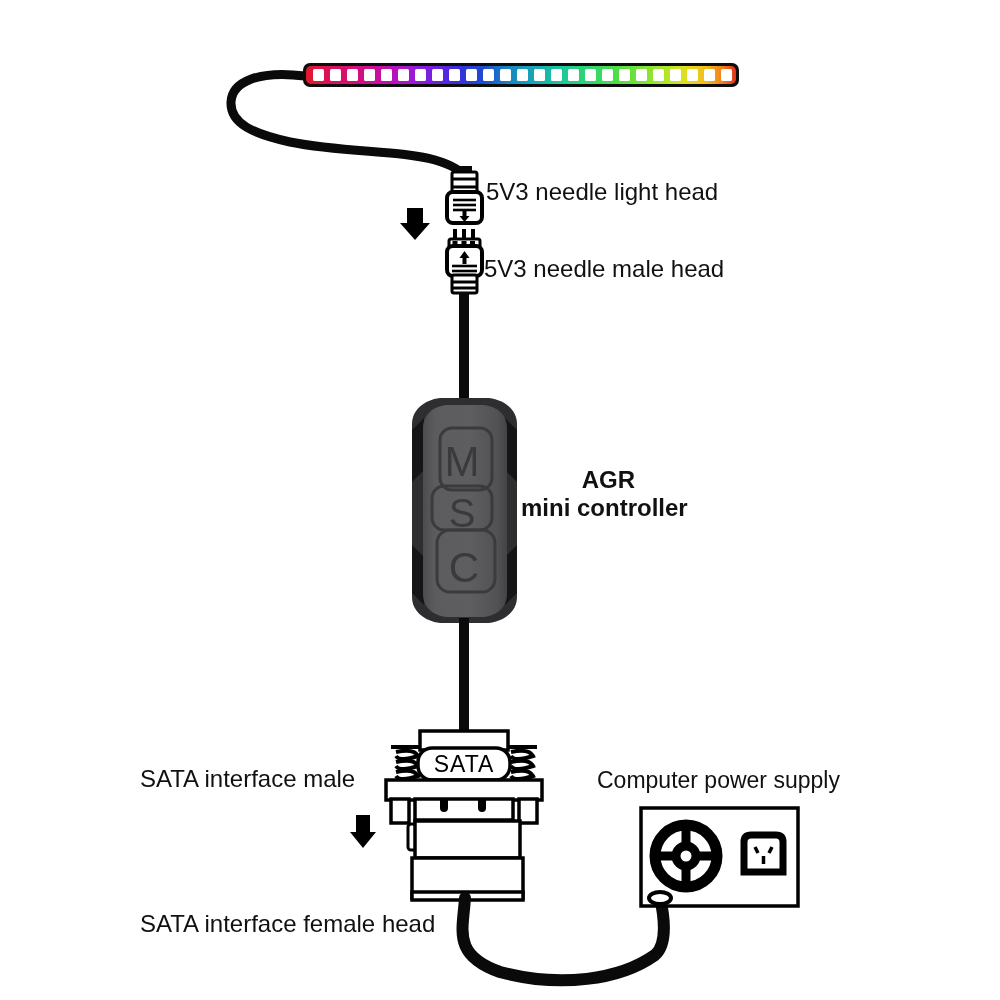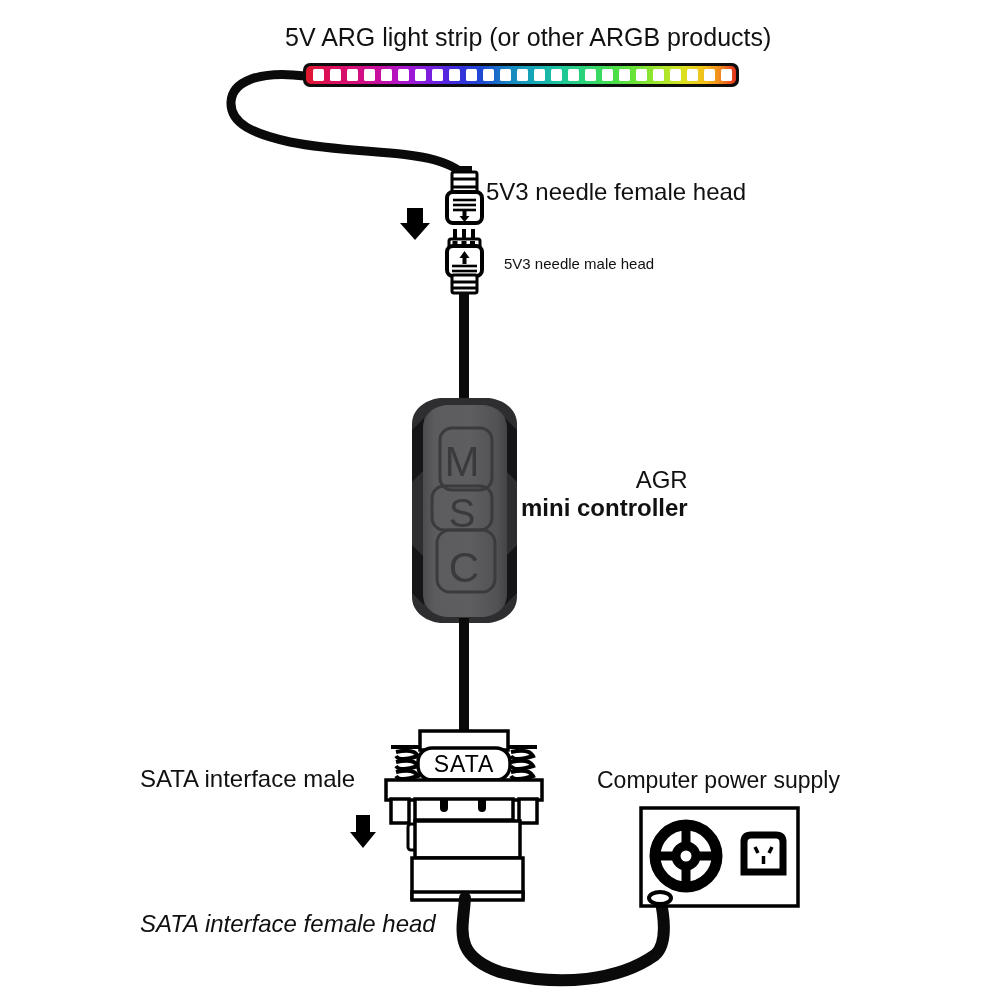--- a/index.html
+++ b/index.html
@@ -38,50 +38,50 @@
     left: 285px;
     top: 23px;
     font-size: 25px;
   }
   #label-female-head {
     left: 486px;
     top: 178px;
     font-size: 24px;
   }
   #label-male-head {
-    left: 504px;
+    left: 484px;
     top: 255px;
-    font-size: 15px;
+    font-size: 24px;
   }
   #label-controller {
     left: 521px;
     top: 466px;
     font-size: 24px;
     text-align: left;
   }
   #label-controller .line1 {
     display: block;
-    text-align: right;
+    text-align: center;
     padding-left: 8px;
+    font-weight: bold;
   }
   #label-controller .line2 {
     display: block;
     font-weight: bold;
   }
   #label-sata-male {
     left: 140px;
     top: 741px;
     font-size: 24px;
     margin-top: 24px;
   }
   #label-sata-female {
     left: 140px;
     top: 910px;
     font-size: 24px;
-    font-style: italic;
   }
   #label-psu {
     left: 597px;
     top: 767px;
     font-size: 23px;
     text-align: right;
   }
 </style>
 </head>
 <body>
@@ -308,23 +308,22 @@
         <path d="M 744,842 q 0,-7 7,-7 L 776,835 q 7,0 7,7 L 783,872 L 744,872 Z" fill="#ffffff" stroke="#000000" stroke-width="7"></path>
         <line x1="755" y1="847" x2="758" y2="853" stroke="#000000" stroke-width="3.5"></line>
         <line x1="772" y1="847" x2="769" y2="853" stroke="#000000" stroke-width="3.5"></line>
         <line x1="763.5" y1="856" x2="763.5" y2="864" stroke="#000000" stroke-width="3.5"></line>
       </g>
 
       <ellipse cx="660" cy="898" rx="11" ry="6" fill="#ffffff" stroke="#000000" stroke-width="4"></ellipse>
     </g>
   </svg>
 
-  <div class="lbl" id="title-label">5V ARG light strip (or other ARGB products)</div>
-
-  <div class="lbl" id="label-female-head">5V3 needle female head</div>
+
+  <div class="lbl" id="label-female-head">5V3 needle light head</div>
 
   <div class="lbl" id="label-male-head">5V3 needle male head</div>
 
   <div class="lbl" id="label-controller">
     <span class="line1">AGR</span>
     <span class="line2">mini controller</span>
   </div>
 
   <div class="lbl" id="label-sata-male">SATA interface male</div>
 

